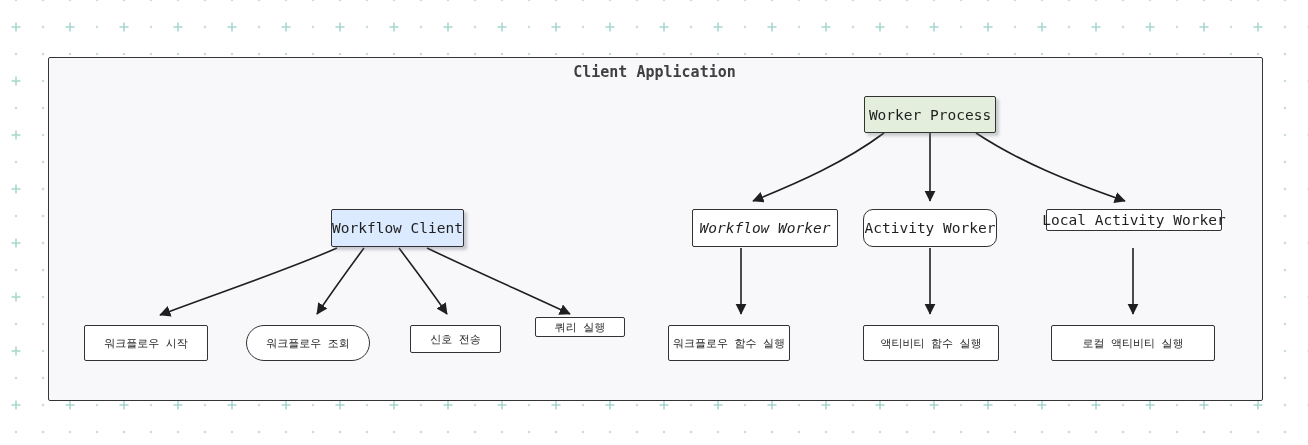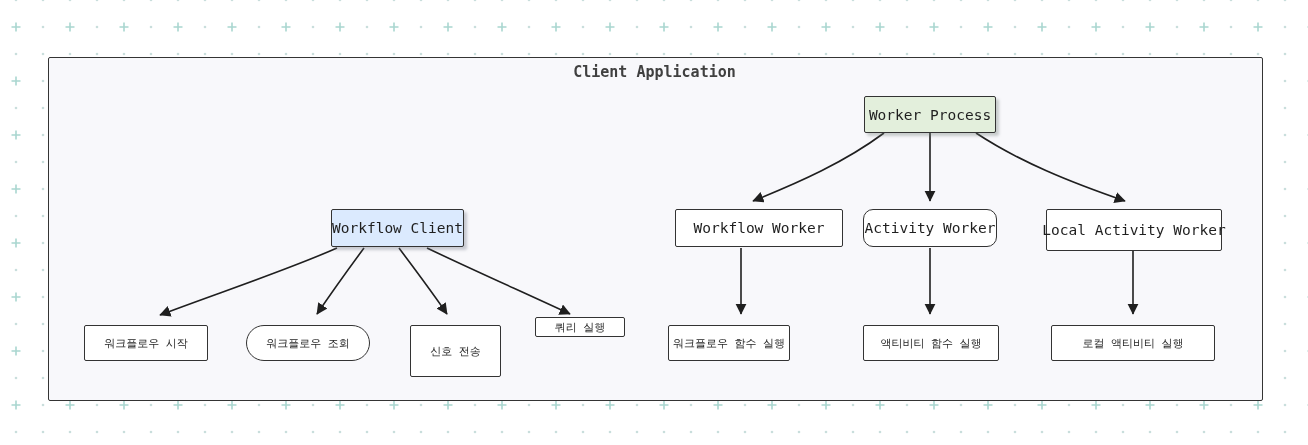--- a/index.html
+++ b/index.html
@@ -67,26 +67,26 @@
     left: 864px; top: 96px; width: 132px; height: 37px;
     background: #e3efdc;
     box-shadow: 3px 3px 3px rgba(110,120,115,0.35);
   }
   .node-workflow-client {
     left: 315px; top: 209px; width: 133px; height: 38px;
     background: #dbeafe;
     box-shadow: 3px 3px 3px rgba(110,115,130,0.35);
     margin-left: 16px;
   }
-  .node-workflow-worker       { left: 675px;  top: 209px; width: 168px; height: 38px; }
+  .node-workflow-worker       { left: 692px;  top: 209px; width: 146px; height: 38px; font-style: italic; }
   .node-activity-worker       { left: 863px;  top: 209px; width: 134px; height: 38px; border-radius: 10px; }
-  .node-local-activity-worker { left: 1046px; top: 209px; width: 176px; height: 42px; }
+  .node-local-activity-worker { left: 1046px; top: 209px; width: 176px; height: 22px; }
   .node-start-workflow        { left: 84px;   top: 325px; width: 124px; height: 36px; }
   .node-get-workflow          { left: 246px;  top: 325px; width: 124px; height: 36px; border-radius: 18px; }
-  .node-send-signal           { left: 410px;  top: 325px; width: 91px;  height: 52px; }
+  .node-send-signal           { left: 410px;  top: 325px; width: 91px;  height: 28px; }
   .node-run-query             { left: 535px;  top: 317px; width: 90px;  height: 20px; }
   .node-run-workflow-function { left: 668px;  top: 325px; width: 122px; height: 36px; }
   .node-run-activity-function { left: 863px;  top: 325px; width: 136px; height: 36px; }
   .node-run-local-activity    { left: 1051px; top: 325px; width: 164px; height: 36px; }
   .kr { font-size: 11px; }
 </style>
 </head>
 <body>
 
 <div class="stage">

